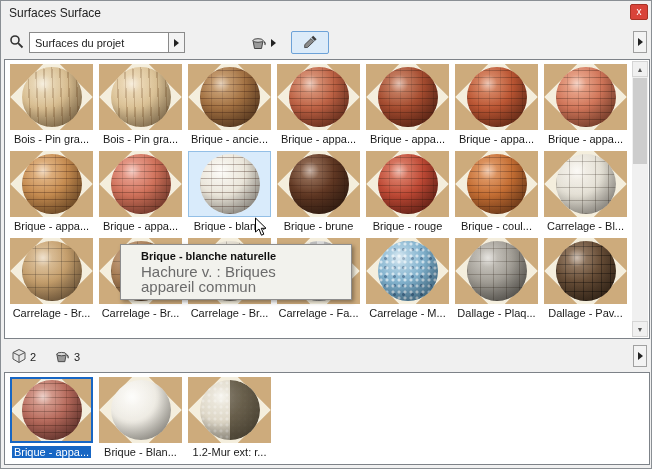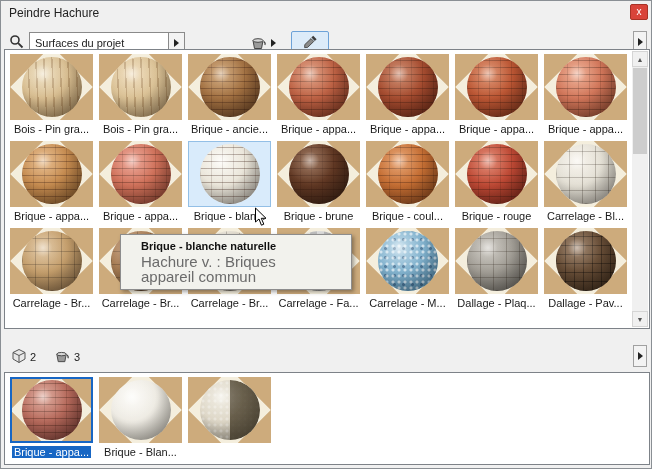--- a/index.html
+++ b/index.html
@@ -42,21 +42,21 @@
   }
   .mini-btn {
     position:absolute; width:14px; height:22px; background:#f3f3f3; border:1px solid #a0a0a0;
     display:flex; align-items:center; justify-content:center; cursor:pointer;
   }
   .mini-btn .tri-r { border-left-width:5px; }
   .mini-top { right:4px; top:6px; }
 
   
   .main-panel {
-    position:absolute; top:48px; left:3px; width:646px; height:280px;
+    position:absolute; top:58px; left:3px; width:646px; height:280px;
     background:#fff; border:1px solid #7d8288;
   }
   .footer-bar { position:absolute; top:341px; left:0; right:0; height:29px; background:#f0f0f0; }
   .fb-group { position:absolute; top:6px; display:flex; align-items:center; gap:3px; }
   .fb-cube { left:10px; }
   .fb-bucket { left:52px; }
   .fb-count { font-size:11px; color:#222; }
   .mini-foot { right:4px; top:3px; }
   .footer-panel {
     position:absolute; top:371px; left:3px; width:646px; height:93px;
@@ -129,21 +129,21 @@
   .tt-sub { font-size:15px; color:#6b6b6b; line-height:15px; }
 
   .cursor { position:absolute; left:249px; top:157px; z-index:30; }
 </style>
 </head>
 <body>
 
 <div class="window">
 
   <div class="titlebar">
-    <span class="title">Peindre Hachure</span>
+    <span class="title">Surfaces Surface</span>
     <div class="close-btn">x</div>
   </div>
 
   <div class="toolbar">
     <span class="search-ic">
       <svg width="15" height="15" viewBox="0 0 15 15">
           <circle cx="6" cy="6" r="4" fill="none" stroke="#333" stroke-width="1.6"></circle>
           <line x1="9.2" y1="9.2" x2="13.5" y2="13.5" stroke="#333" stroke-width="1.8"></line>
         </svg>
     </span>
@@ -281,38 +281,38 @@
   <div class="cell" style="--c-light: #8a5c40; --c-mid: #5e3622; --c-dark: #2f1b10;">
     <div class="thumb">
       <div class="sphere">
         <div class="pat pat-brick"></div>
         <div class="shade"></div>
       </div>
     </div>
     <div class="label"><span class="label-text">Brique - brune</span></div>
   </div>
 
+  <div class="cell" style="--c-light: #dd7258; --c-mid: #bb4733; --c-dark: #681f13;">
+    <div class="thumb">
+      <div class="sphere">
+        <div class="pat pat-brick"></div>
+        <div class="shade"></div>
+      </div>
+    </div>
+    <div class="label"><span class="label-text">Brique - rouge</span></div>
+  </div>
+
   <div class="cell" style="--c-light: #e29055; --c-mid: #c26c32; --c-dark: #723a17;">
     <div class="thumb">
       <div class="sphere">
         <div class="pat pat-brick"></div>
         <div class="shade"></div>
       </div>
     </div>
     <div class="label"><span class="label-text">Brique - coul...</span></div>
-  </div>
-
-  <div class="cell" style="--c-light: #dd7258; --c-mid: #bb4733; --c-dark: #681f13;">
-    <div class="thumb">
-      <div class="sphere">
-        <div class="pat pat-brick"></div>
-        <div class="shade"></div>
-      </div>
-    </div>
-    <div class="label"><span class="label-text">Brique - rouge</span></div>
   </div>
 
   <div class="cell" style="--c-light: #f6f2ea; --c-mid: #e2ded3; --c-dark: #969189;">
     <div class="thumb">
       <div class="sphere">
         <div class="pat pat-tile"></div>
         <div class="shade"></div>
       </div>
     </div>
     <div class="label"><span class="label-text">Carrelage - Bl...</span></div>
@@ -454,17 +454,18 @@
     <div class="label"><span class="label-text">Brique - Blan...</span></div>
   </div>
 
   <div class="cell" style="--c-light: #ece8dc; --c-mid: #ddd6c6; --c-dark: #8a8374;">
     <div class="thumb">
       <div class="sphere">
         <div class="pat pat-split"></div>
         <div class="shade"></div>
       </div>
     </div>
+    <div class="label"><span class="label-text">1.2-Mur ext: r...</span></div>
   </div>
 </div>
   </div>
 
 </div>
 
 </body></html>

